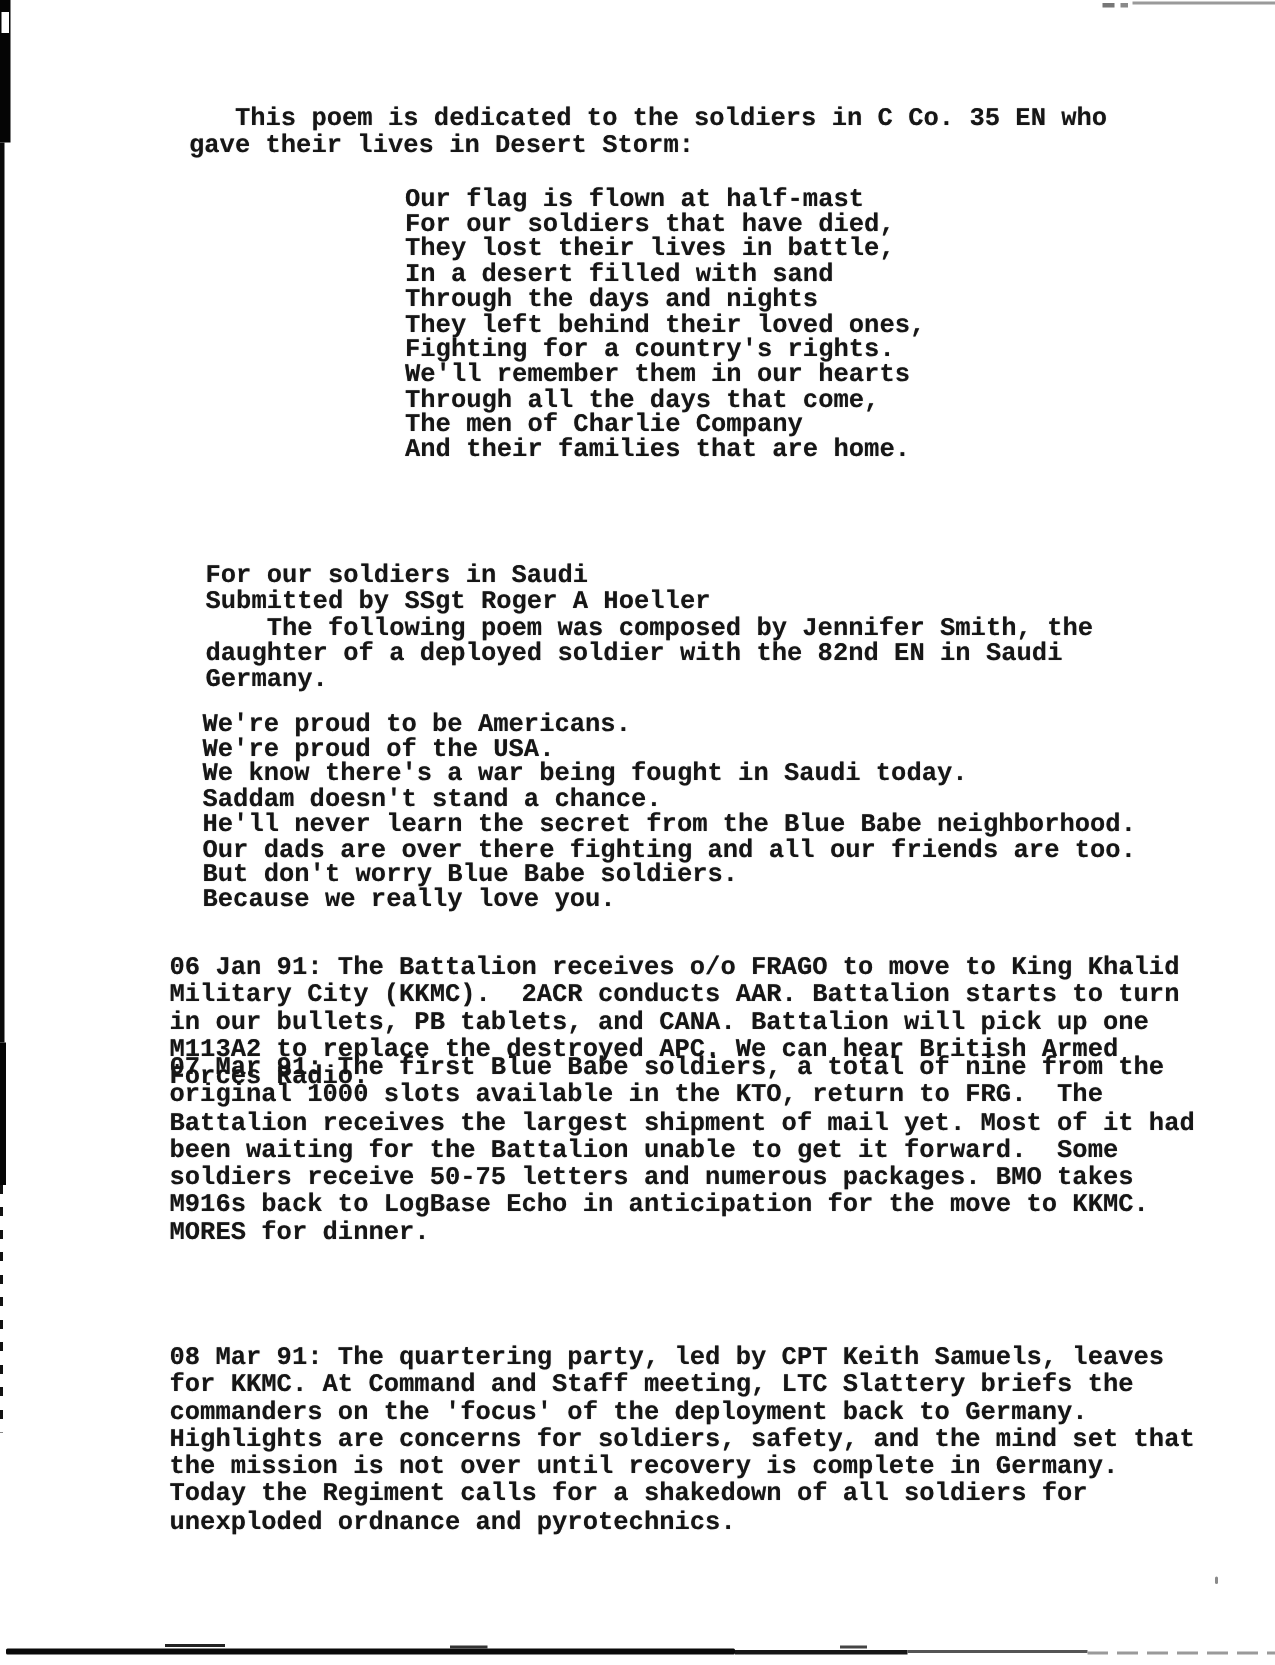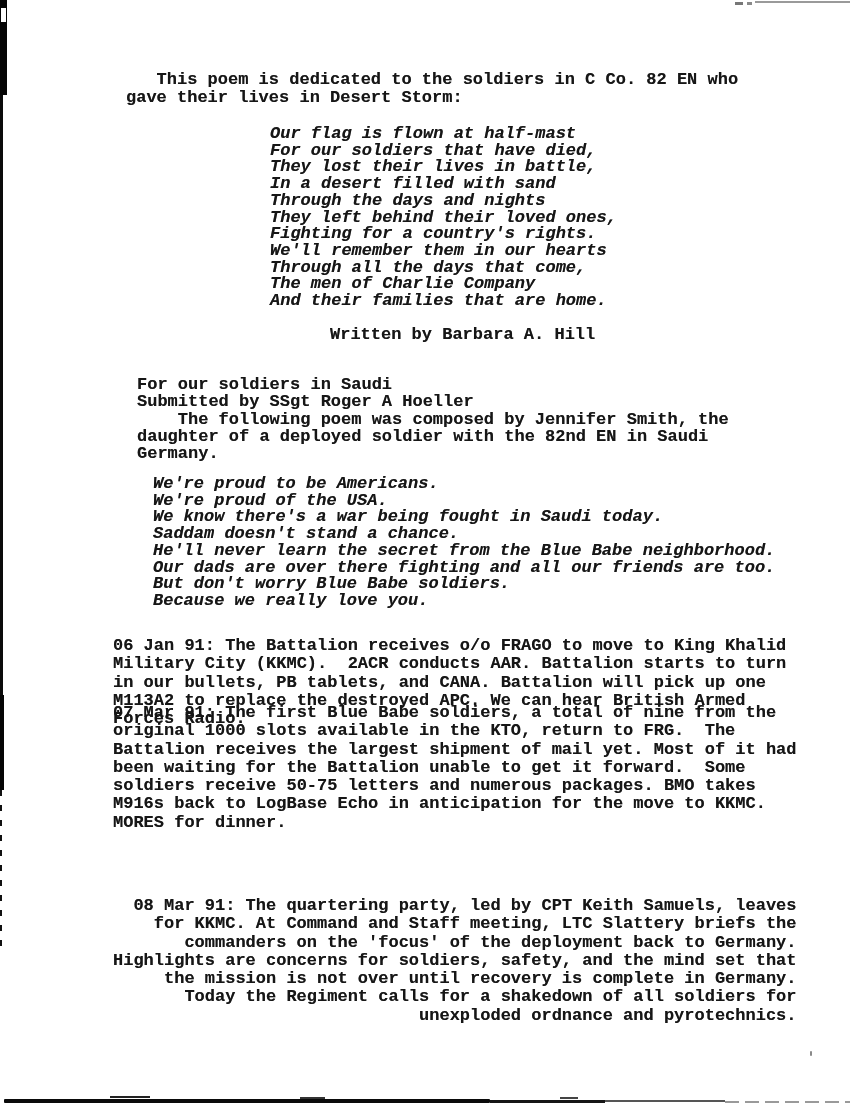--- a/index.html
+++ b/index.html
@@ -20,30 +20,30 @@
     position: absolute;
     margin: 0;
     font-family: "Liberation Mono", "DejaVu Sans Mono", monospace;
     font-size: 17px;
     font-weight: bold;
     color: #161616;
     white-space: pre;
     letter-spacing: 0px;
     text-shadow: 0 0 0.5px rgba(20,20,20,0.55);
   }
-  .italic { font-style: italic; }
+  .italic { }
 
   .intro        { left: 126px; top: 71px;  line-height: 18px; }
   .poem1        { left: 270px; top: 126px; line-height: 16.7px; }
   .attribution  { left: 330px; top: 326px; line-height: 18px; }
   .saudi-intro  { left: 137px; top: 376px; line-height: 17.3px; }
-  .poem2        { left: 153px; top: 476px; line-height: 16.7px; }
+  .poem2        { left: 135px; top: 476px; line-height: 16.7px; }
   .entry1       { left: 113px; top: 637px; line-height: 18.3px; }
   .entry2       { left: 113px; top: 704px; line-height: 18.3px; }
-  .entry3       { left: 113px; top: 897px; line-height: 18.3px; text-align: right; }
+  .entry3       { left: 113px; top: 897px; line-height: 18.3px; }
 
   
   .artifact { position: absolute; }
   .left-bar-top {
     left: 0; top: 0; width: 7px; height: 95px; background: #050505;
   }
   .left-bar-notch {
     left: 1px; top: 8px; width: 5px; height: 14px; background: #ffffff;
   }
   .left-bar-mid {
@@ -101,36 +101,35 @@
   <div class="artifact top-right-dash-b"></div>
   <div class="artifact bottom-line-a"></div>
   <div class="artifact bottom-line-b"></div>
   <div class="artifact bottom-line-c"></div>
   <div class="artifact bottom-line-d"></div>
   <div class="artifact bottom-speck-a"></div>
   <div class="artifact bottom-speck-b"></div>
   <div class="artifact bottom-speck-c"></div>
   <div class="artifact stray-speck"></div>
 
-  <pre class="txt intro">   This poem is dedicated to the soldiers in C Co. 82 EN who
+  <pre class="txt intro">   This poem is dedicated to the soldiers in C Co. 35 EN who
 gave their lives in Desert Storm:</pre>
 
   <pre class="txt poem1 italic">Our flag is flown at half-mast
 For our soldiers that have died,
 They lost their lives in battle,
 In a desert filled with sand
 Through the days and nights
 They left behind their loved ones,
 Fighting for a country's rights.
 We'll remember them in our hearts
 Through all the days that come,
 The men of Charlie Company
 And their families that are home.</pre>
 
-  <pre class="txt attribution">Written by Barbara A. Hill</pre>
 
   <pre class="txt saudi-intro">For our soldiers in Saudi
 Submitted by SSgt Roger A Hoeller
     The following poem was composed by Jennifer Smith, the
 daughter of a deployed soldier with the 82nd EN in Saudi
 Germany.</pre>
 
   <pre class="txt poem2 italic">We're proud to be Americans.
 We're proud of the USA.
 We know there's a war being fought in Saudi today.

